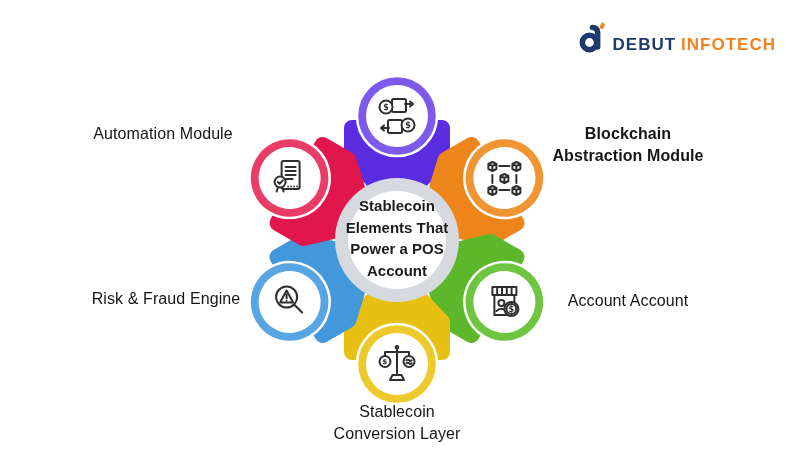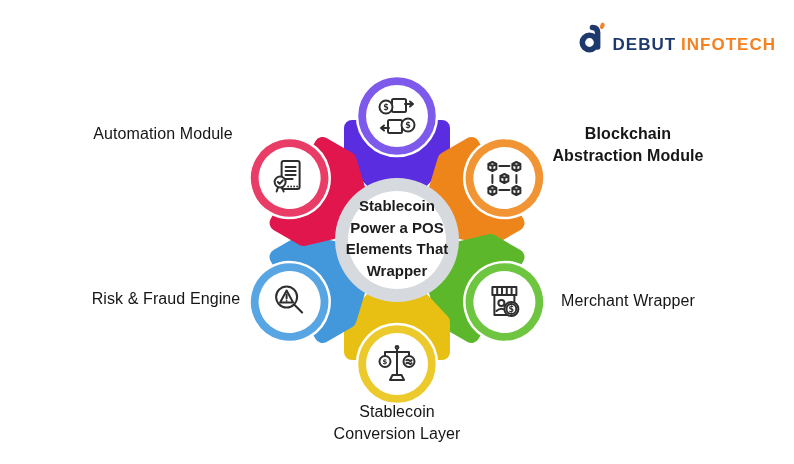--- a/index.html
+++ b/index.html
@@ -132,33 +132,33 @@
         </g>
       </g>
     </g>
 
     <circle cx="397" cy="240" r="62" fill="#d6d9dd"></circle>
     <circle cx="397" cy="240" r="49" fill="#ffffff"></circle>
   </svg>
 
   <div class="center-text">
     <span>Stablecoin</span>
+    <span>Elements That</span>
     <span>Power a POS</span>
-    <span>Elements That</span>
-    <span>Wrapper</span>
+    <span>Account</span>
   </div>
 
 
   <div class="petal-label" style="left:543px;top:123px;width:170px;font-weight:bold;">
     <span>Blockchain</span>
     <span>Abstraction Module</span>
   </div>
 
   <div class="petal-label" style="left:543px;top:290px;width:170px;">
-    <span>Merchant Wrapper</span>
+    <span>Account Account</span>
   </div>
 
   <div class="petal-label" style="left:66px;top:288px;width:200px;">
     <span>Risk &amp; Fraud Engine</span>
   </div>
 
   <div class="petal-label" style="left:287px;top:401px;width:220px;">
     <span>Stablecoin</span>
     <span>Conversion Layer</span>
   </div>

